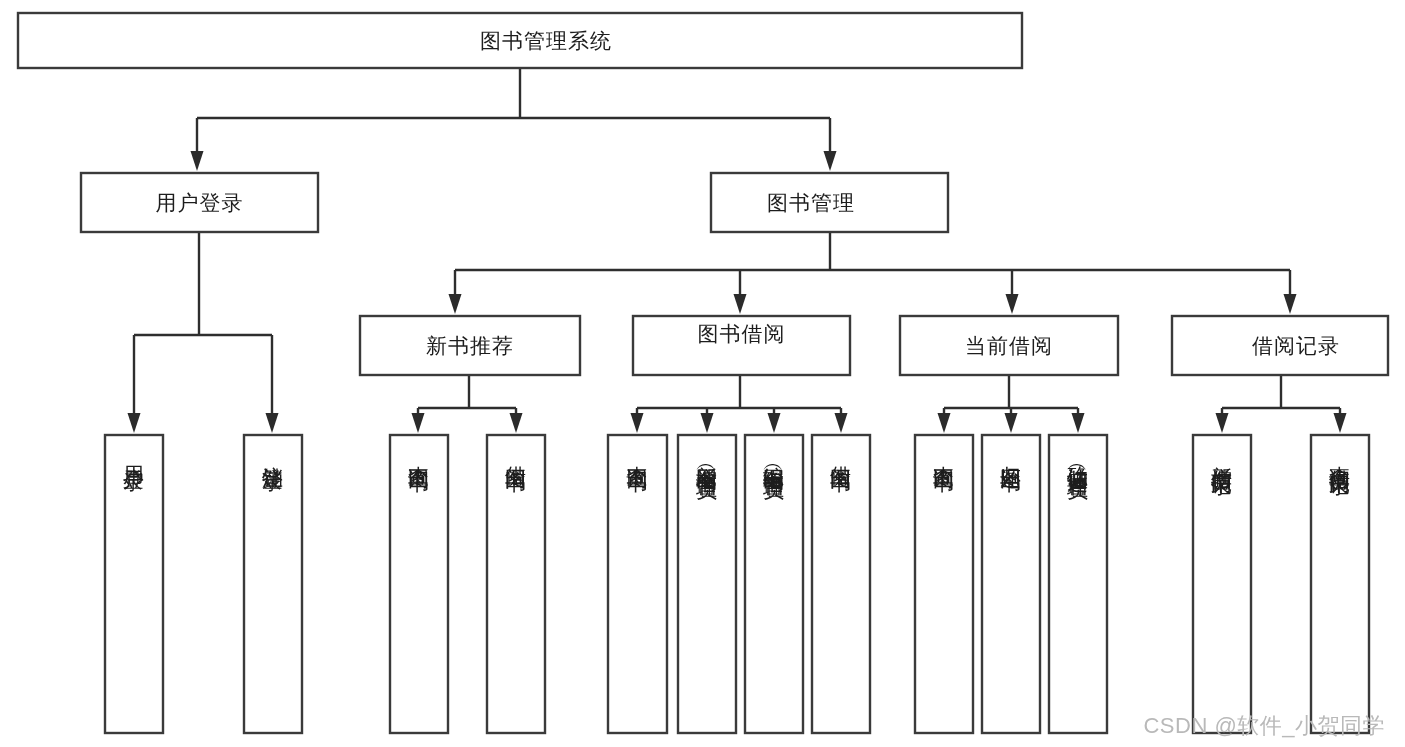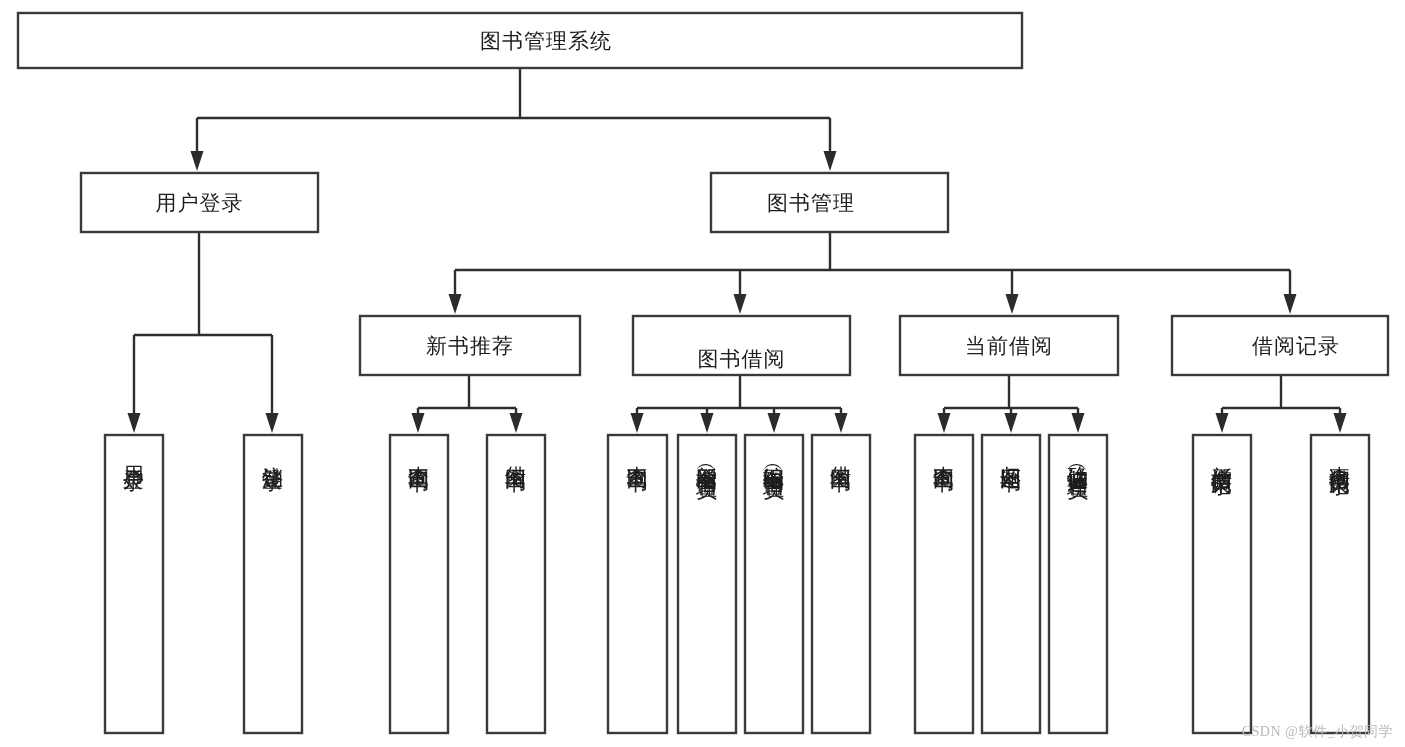--- a/index.html
+++ b/index.html
@@ -67,24 +67,24 @@
   }
   .box-label-text {
     font-family: "Liberation Sans", "DejaVu Sans", sans-serif;
     font-size: 21px;
     color: #1d1d1d;
     letter-spacing: 1px;
     white-space: nowrap;
   }
   .watermark {
     position: absolute;
-    right: 12px;
+    right: 20px;
     bottom: 6px;
-    font-family: Liberation Serif, serif;
-    font-size: 14px;
+    font-family: Liberation Sans, sans-serif;
+    font-size: 22px;
     color: #b9b9b9;
     letter-spacing: 0.5px;
     white-space: nowrap;
   }
 </style>
 </head>
 <body>
 
 <div id="diagram-root">
 
@@ -169,21 +169,21 @@
       </div>
       <div class="box-label-wrap" style="left: 81px; top: 173px; width: 237px; height: 59px;">
         <span class="box-label-text">用户登录</span>
       </div>
       <div class="box-label-wrap" style="left: 711px; top: 173px; width: 200px; height: 59px; text-align: center;">
         <span class="box-label-text">图书管理</span>
       </div>
       <div class="box-label-wrap" style="left: 360px; top: 316px; width: 220px; height: 59px; text-align: right;">
         <span class="box-label-text">新书推荐</span>
       </div>
-      <div class="box-label-wrap" style="left: 633px; top: 329px; width: 217px; height: 59px; border-radius: 23px;">
+      <div class="box-label-wrap" style="left: 633px; top: 304px; width: 217px; height: 59px; border-radius: 23px;">
         <span class="box-label-text">图书借阅</span>
       </div>
       <div class="box-label-wrap" style="left: 900px; top: 316px; width: 218px; height: 59px;">
         <span class="box-label-text">当前借阅</span>
       </div>
       <div class="box-label-wrap" style="left: 1172px; top: 316px; width: 248px; height: 59px;">
         <span class="box-label-text">借阅记录</span>
       </div>
       <div class="leaf-label-wrap" style="left: 105px; top: 449px; width: 58px; height: 278px;">
         <span class="leaf-label-text">用户登录</span>

